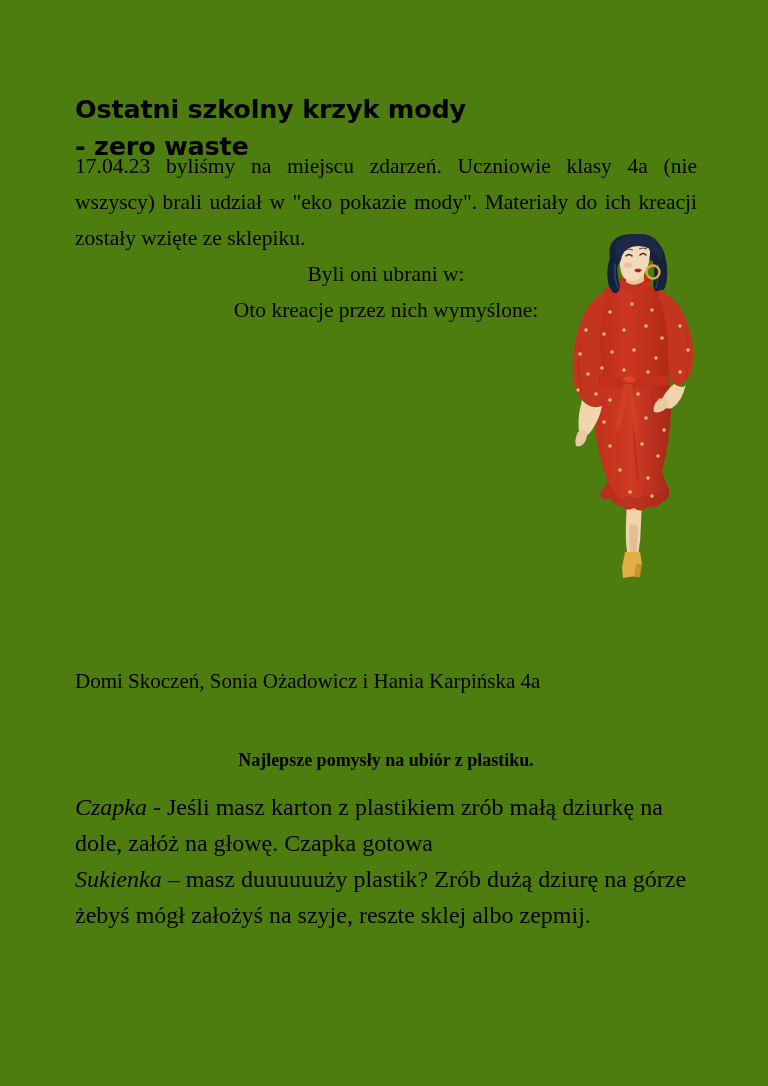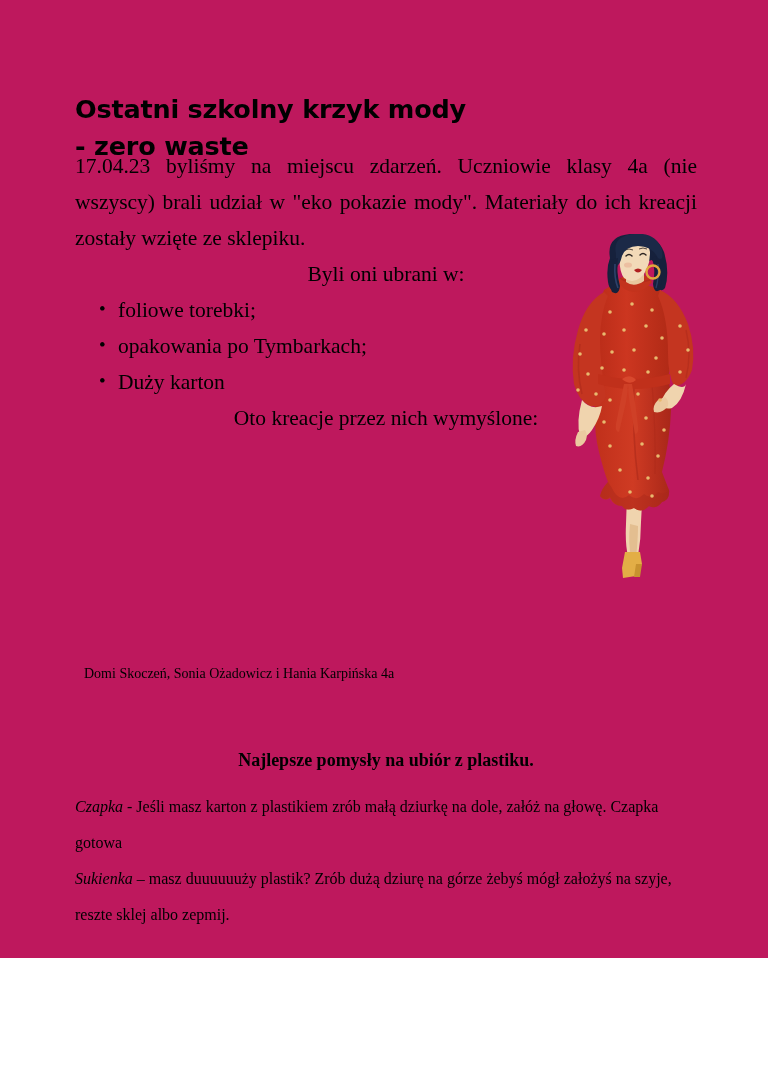--- a/index.html
+++ b/index.html
@@ -4,22 +4,22 @@
 <title>Ostatni szkolny krzyk mody - zero waste</title>
 <style>
   html, body {
     margin: 0;
     padding: 0;
     background: #ffffff;
   }
   .page {
     position: relative;
     width: 768px;
-    height: 958px;
-    background: #be185d;
+    height: 1086px;
+    background: #4d7c0f;
     overflow: hidden;
     font-family: "Liberation Serif", "DejaVu Serif", serif;
     color: #000000;
   }
 
   
   .doc-title {
     position: absolute;
     left: 75px;
     top: 74px;
@@ -69,23 +69,23 @@
     font-size: 19px;
   }
   .para-close {
     margin: 0;
     text-align: left;
   }
 
   
   .byline-one {
     position: absolute;
-    left: 84px;
+    left: 75px;
     top: 648px;
-    font-size: 14px;
+    font-size: 21px;
     line-height: 24px;
   }
 
   
   .section-heading {
     position: absolute;
     left: 75px;
     top: 730px;
     width: 622px;
     text-align: center;
@@ -93,21 +93,21 @@
     font-size: 18px;
     line-height: 30px;
   }
 
   
   .tips-block {
     position: absolute;
     left: 75px;
     top: 789px;
     width: 630px;
-    font-size: 16px;
+    font-size: 24px;
     line-height: 36px;
   }
   .tips-block p { margin: 0; text-align: left; }
   .tips-block em { font-style: italic; }
 
   
   .byline-two {
     position: absolute;
     left: 75px;
     top: 952px;
@@ -134,25 +134,20 @@
     <span class="line1">Ostatni szkolny krzyk mody</span>
     <span class="line2">- zero waste</span>
   </h1>
 
   <div class="body-block">
 
     <p class="para-justify">17.04.23 byliśmy na miejscu zdarzeń. Uczniowie klasy 4a (nie wszyscy) brali udział w "eko pokazie mody". Materiały do ich kreacji zostały wzięte ze sklepiku.</p>
 
     <p class="para-lead">Byli oni ubrani w:</p>
 
-    <ul class="items">
-      <li>foliowe torebki;</li>
-      <li>opakowania po Tymbarkach;</li>
-      <li>Duży karton</li>
-    </ul>
 
     <p class="para-lead">Oto kreacje przez nich wymyślone:</p>
 
 
   </div>
 
   <p class="byline-one">Domi Skoczeń, Sonia Ożadowicz i Hania Karpińska 4a</p>
 
   <h2 class="section-heading">Najlepsze pomysły na ubiór z plastiku.</h2>
 

